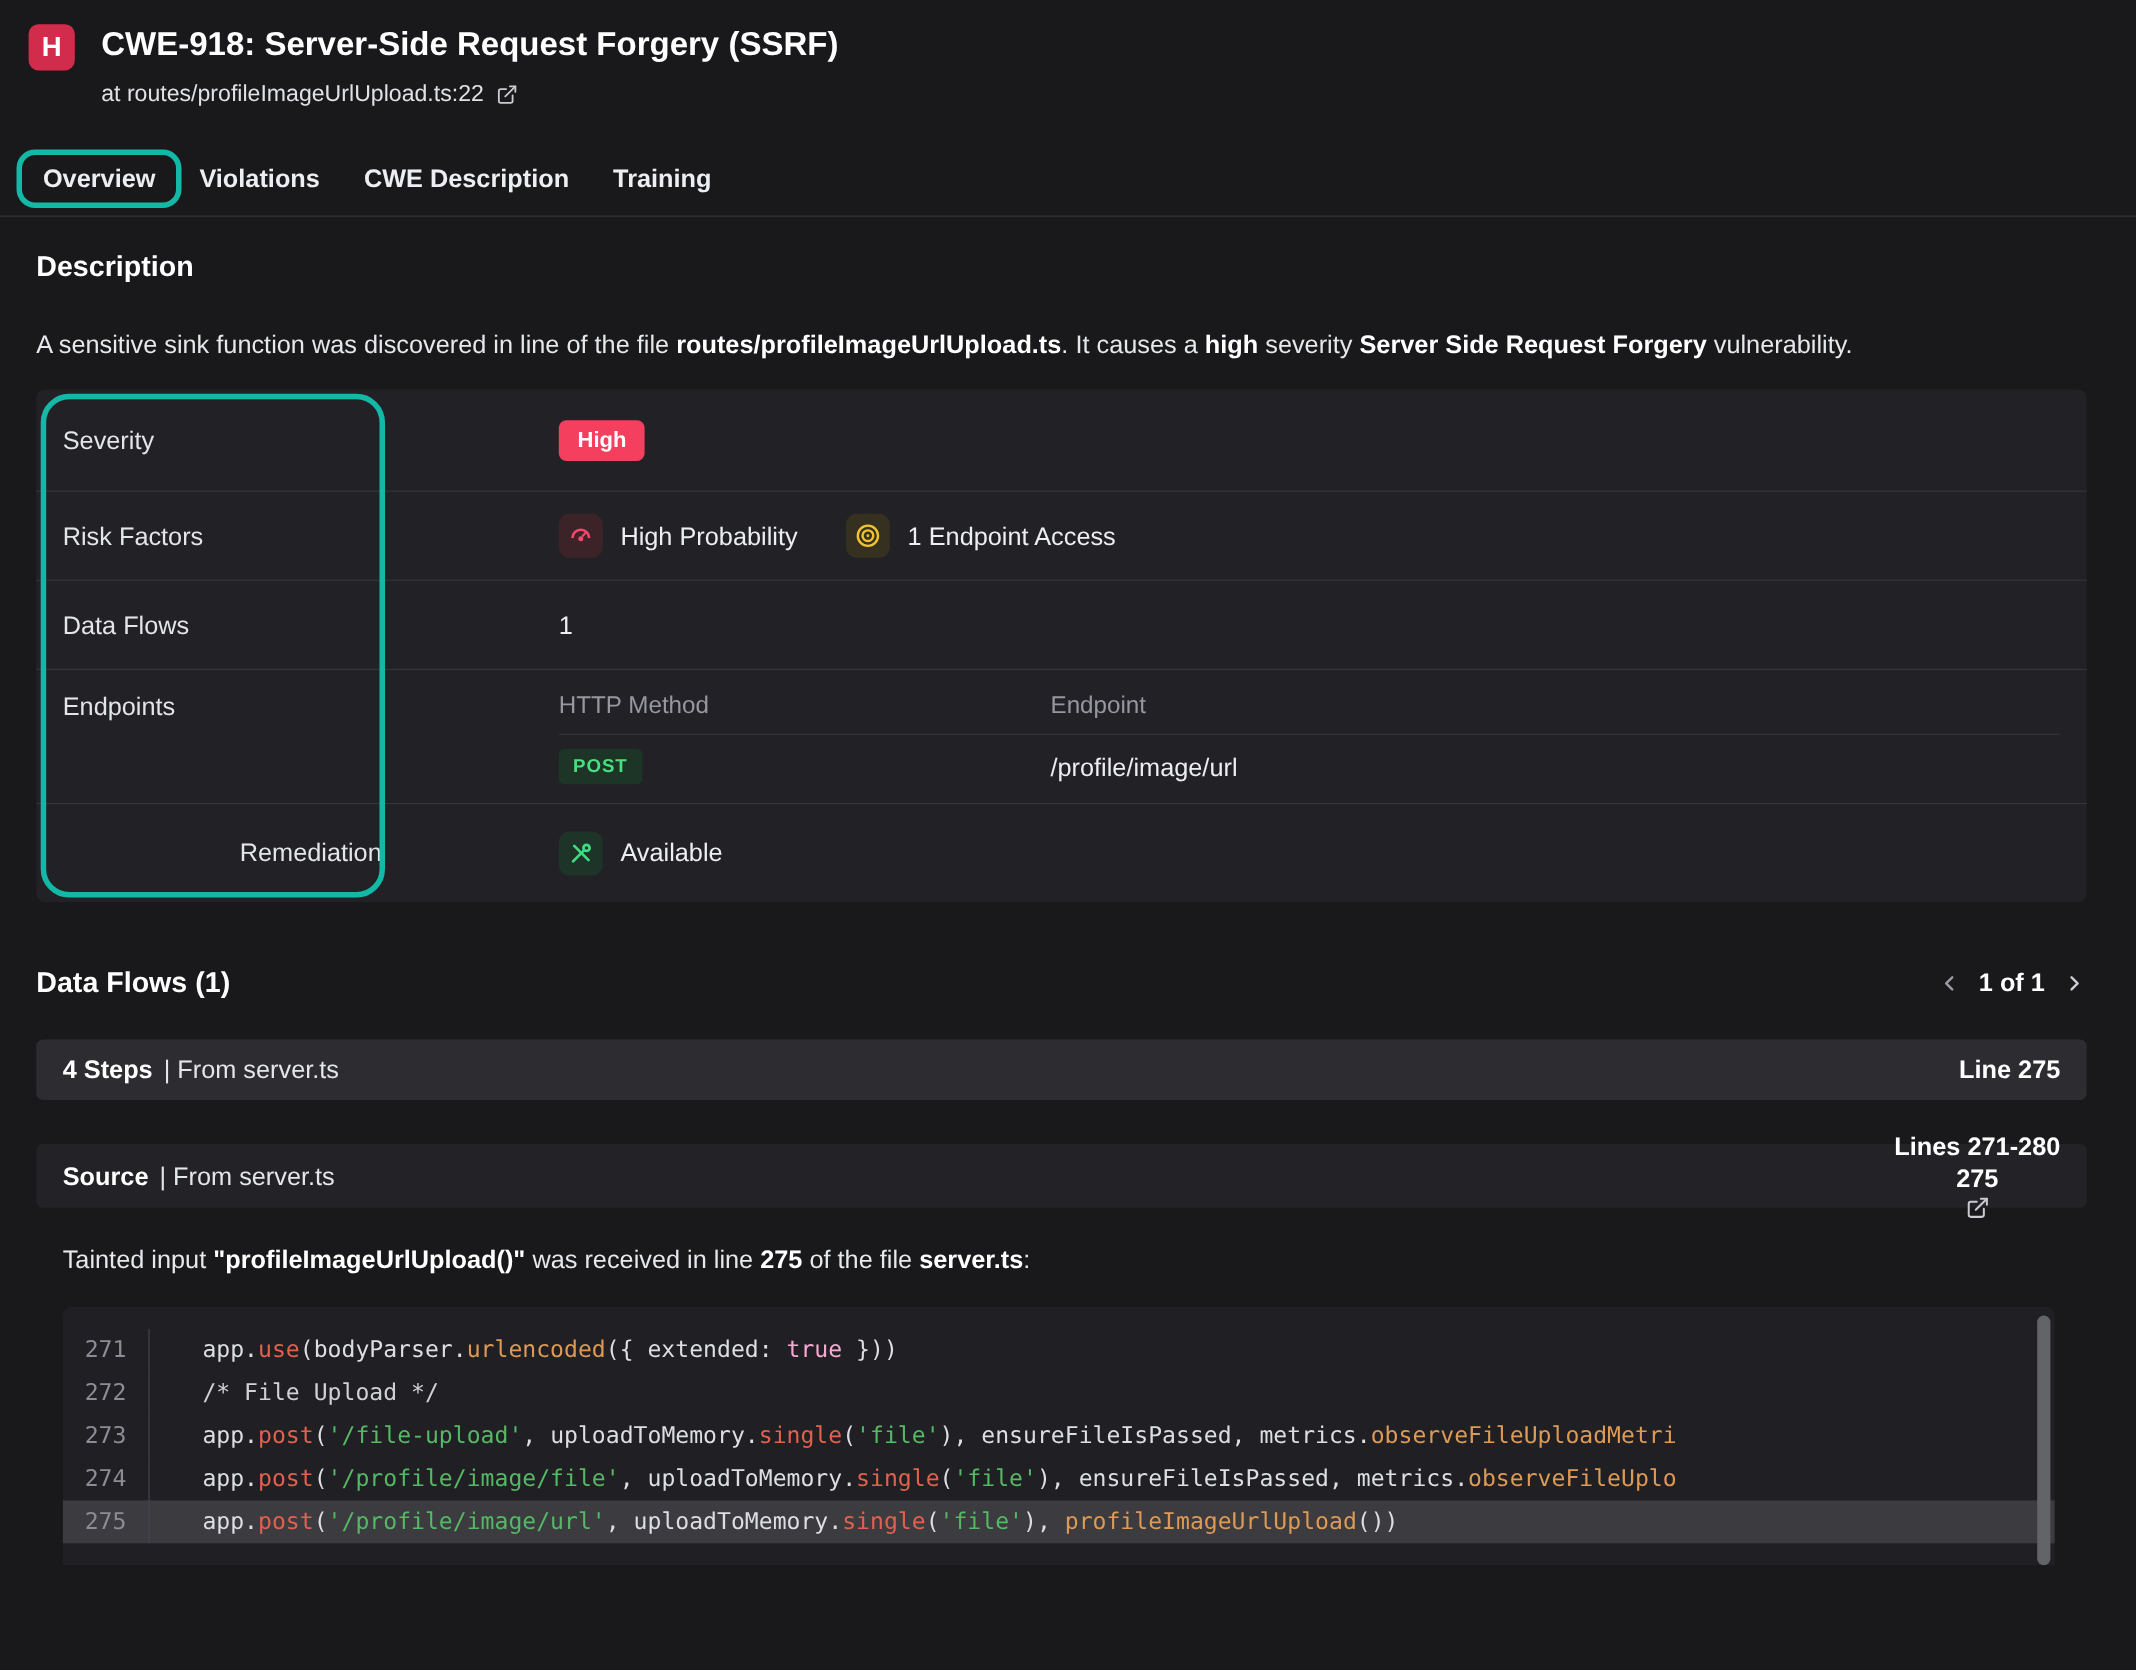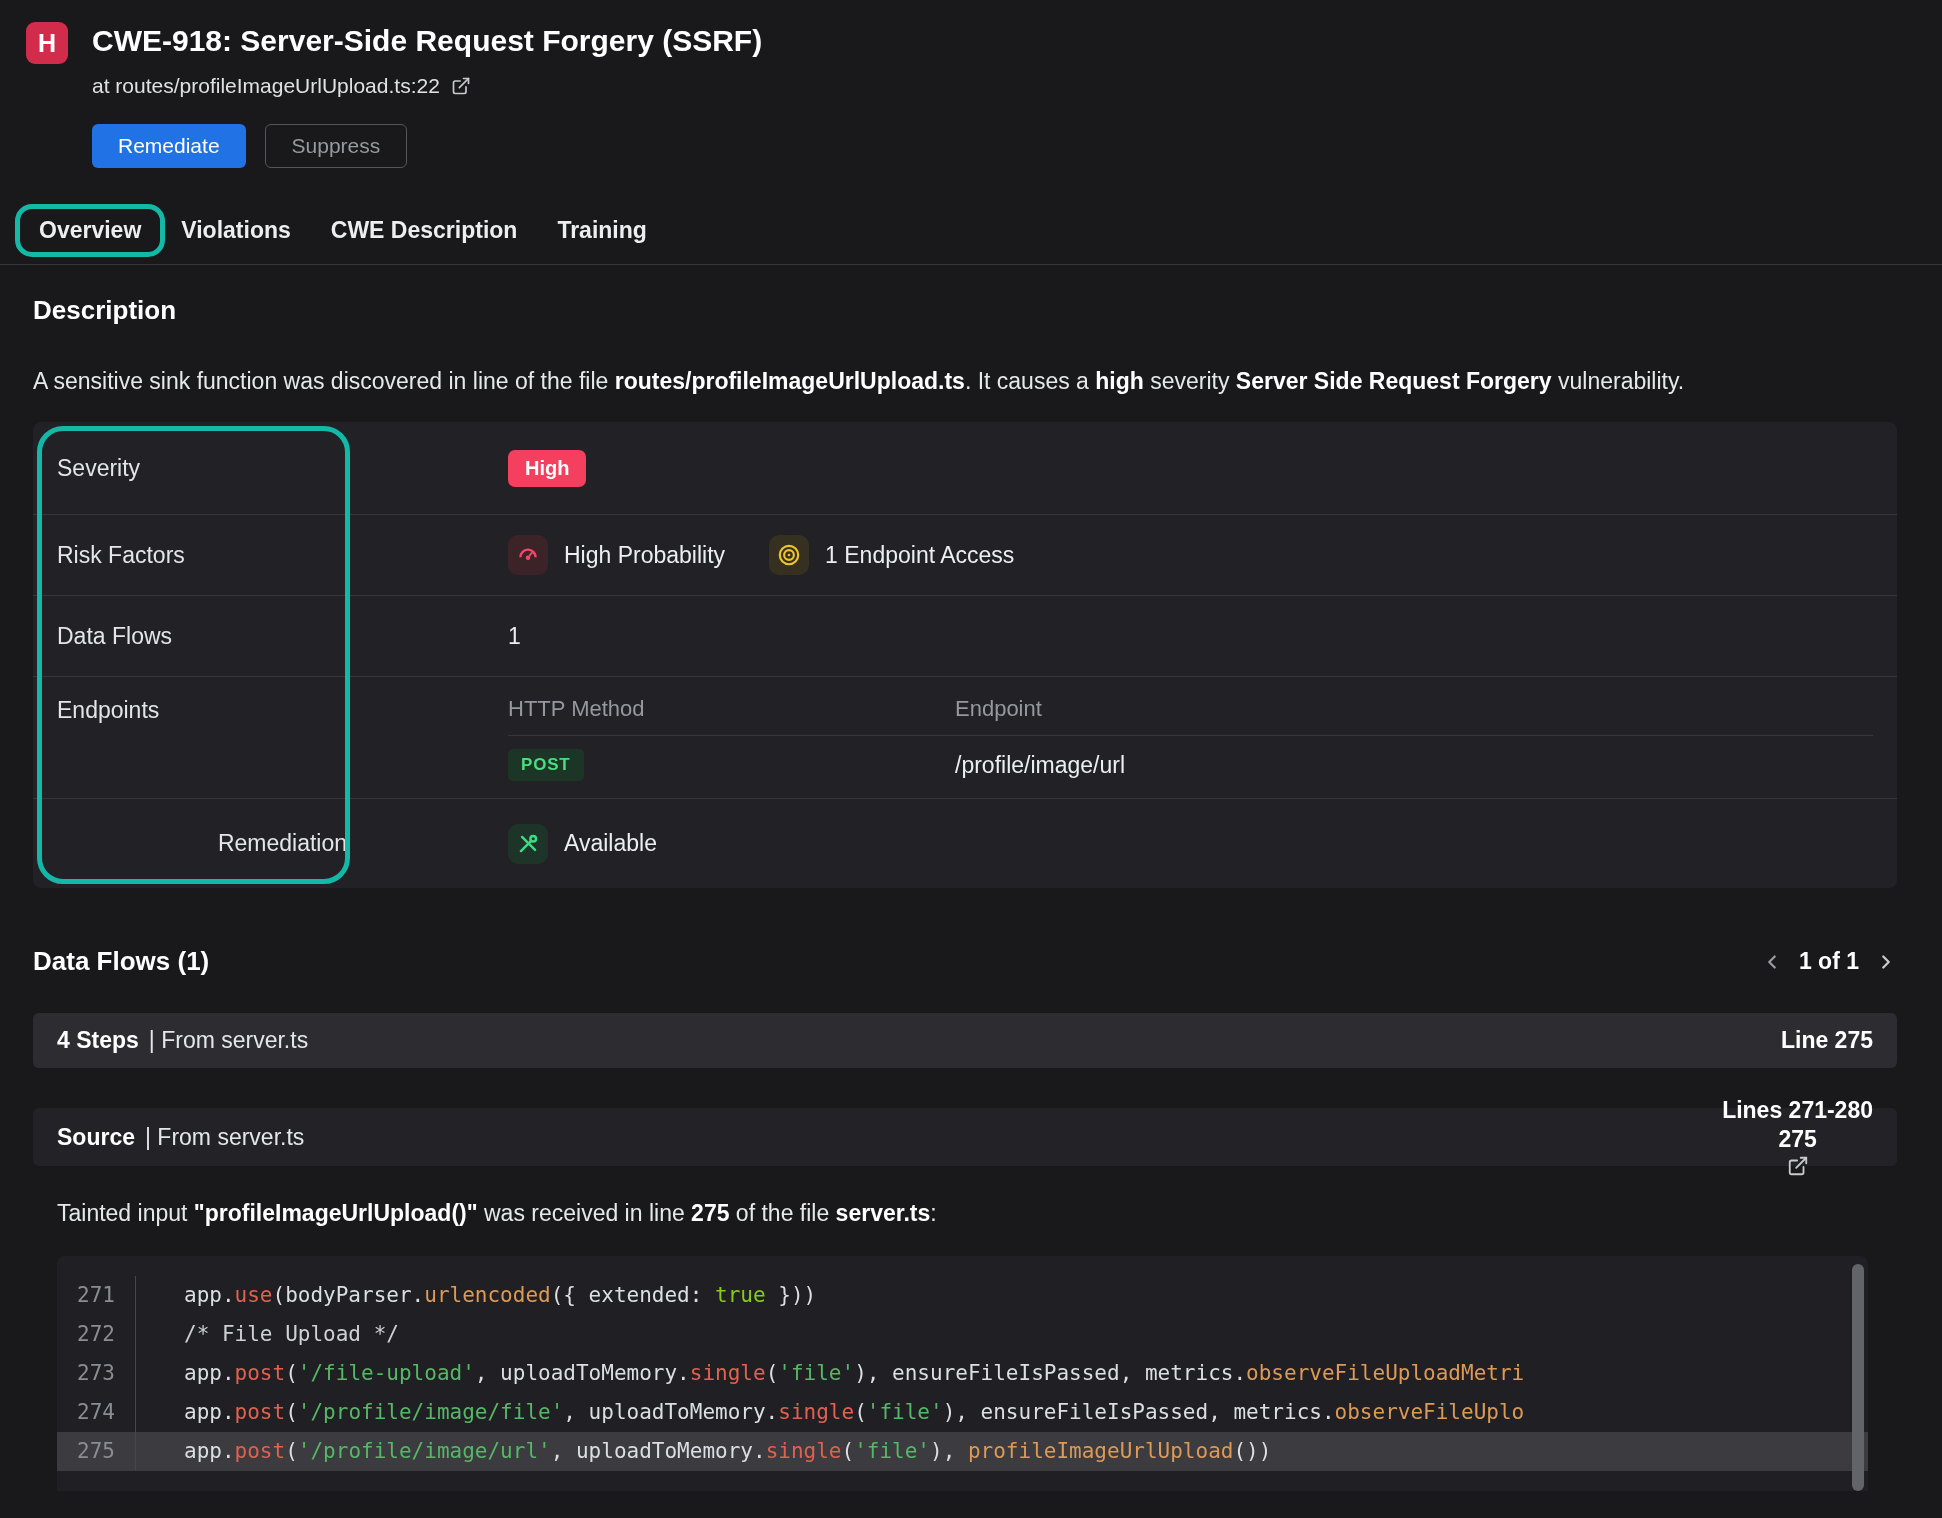--- a/index.html
+++ b/index.html
@@ -111,21 +111,21 @@
     padding-top: 20px; font-family: "DejaVu Sans Mono", monospace;
   }
   .code-row { display: flex; height: 39px; line-height: 39px; font-size: 21px; }
   .code-row.hl { background: #3b3b40; }
   .ln { flex: 0 0 79px; padding-left: 20px; color: #8b8d92; border-right: 1px solid #46474c; }
   .cd { padding-left: 48px; white-space: pre; color: #dcdee2; overflow: hidden; }
   .tok-p { color: #dcdee2; }
   .tok-f { color: #e2614e; }
   .tok-m { color: #dd9a55; }
   .tok-s { color: #55b865; }
-  .tok-k { color: #84cc16; }
+  .tok-k { color: #f9a8d4; }
   .tok-c { color: #cfd1d5; }
   .code-scrollbar {
     position: absolute; top: 8px; right: 4px; width: 12px; height: calc(100% - 8px);
     background: #636468; border-radius: 6px;
   }
 </style>
 </head>
 <body>
 
 <header class="page-header">
@@ -134,24 +134,20 @@
     <h1>CWE-918: Server-Side Request Forgery (SSRF)</h1>
     <div class="location">
       <span>at routes/profileImageUrlUpload.ts:22</span>
       <span class="ext-link">
         <svg viewBox="0 0 24 24" width="20" height="20" fill="none" stroke="currentColor" stroke-width="2" stroke-linecap="round" stroke-linejoin="round">
             <path d="M18 13v6a2 2 0 0 1-2 2H5a2 2 0 0 1-2-2V8a2 2 0 0 1 2-2h6"></path>
             <polyline points="15 3 21 3 21 9"></polyline>
             <line x1="10" y1="14" x2="21" y2="3"></line>
           </svg>
       </span>
-    </div>
-    <div class="actions">
-      <button class="btn btn-primary">Remediate</button>
-      <button class="btn btn-ghost">Suppress</button>
     </div>
   </div>
 </header>
 
 <nav class="tabs">
   <div class="tab">
     <span class="tab-ring"></span>
     <span>Overview</span>
   </div>
   <div class="tab">

